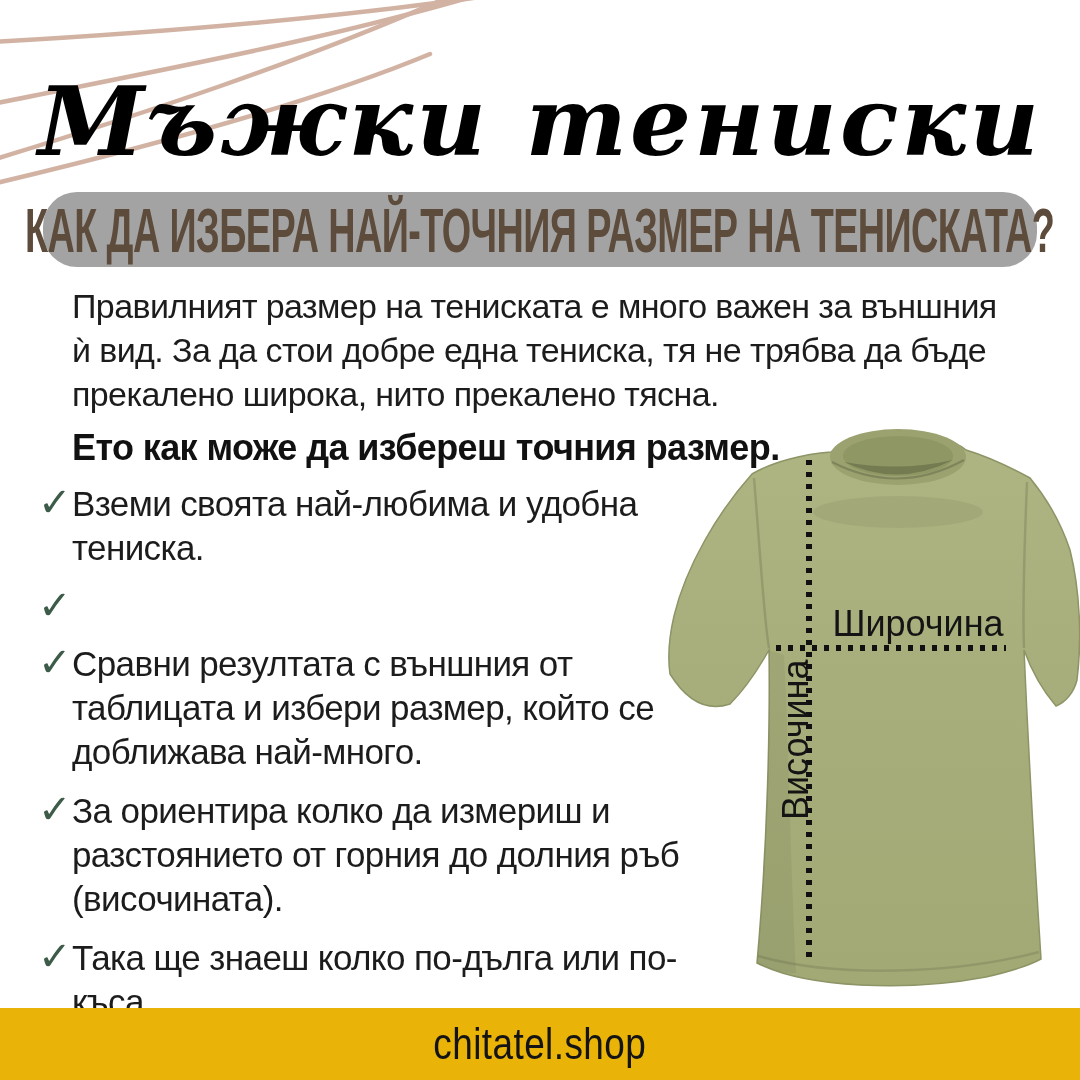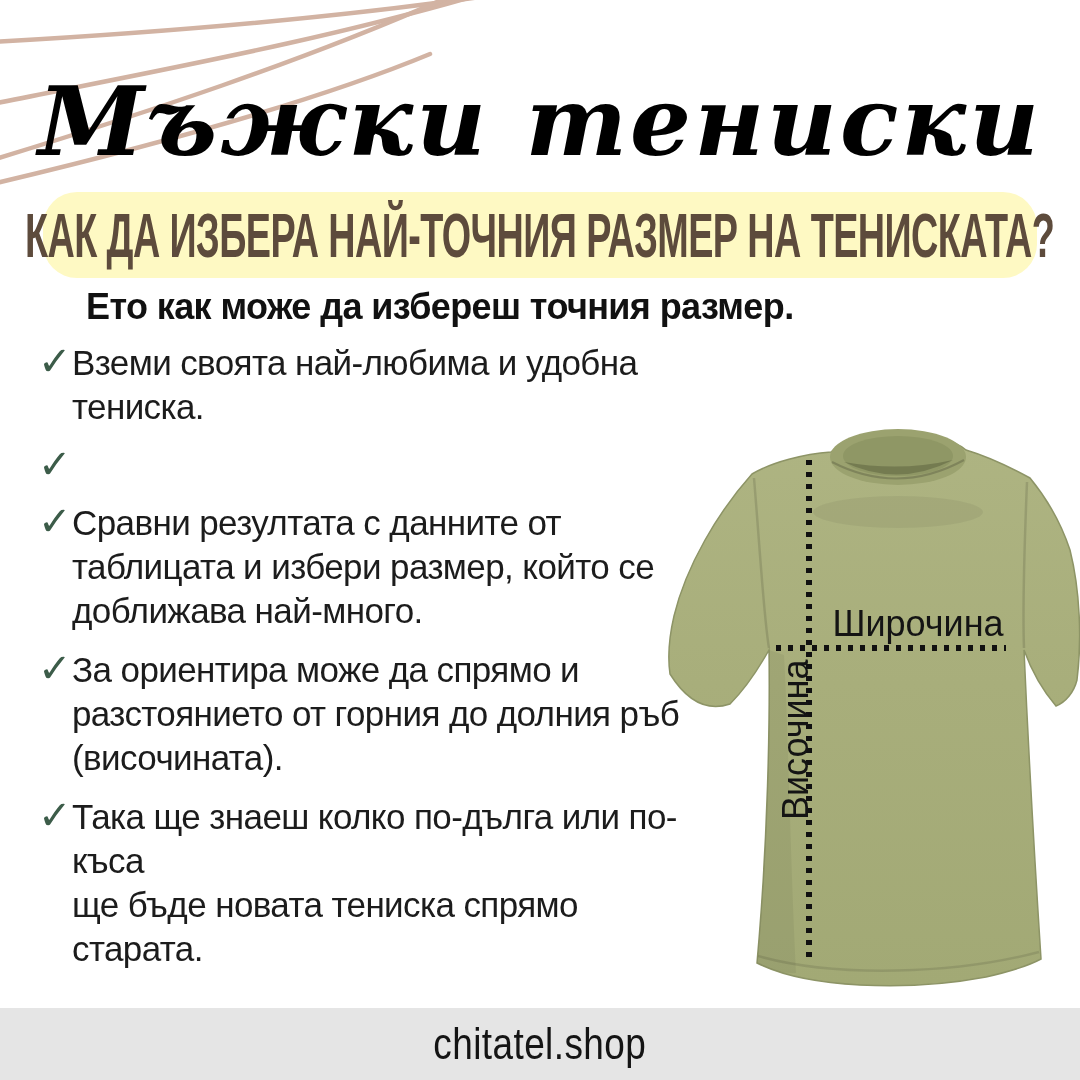--- a/index.html
+++ b/index.html
@@ -11,55 +11,55 @@
   
   .decor{position:absolute;left:0;top:0;z-index:1;}
   
   .title{
     position:absolute;left:0;top:72px;width:1080px;margin:0;z-index:2;
     text-align:center;font-family:"DejaVu Serif",serif;font-style:italic;font-weight:700;
     font-size:96px;line-height:1.05;letter-spacing:3px;color:#000000;
   }
   
   .banner{
-    position:absolute;left:43px;top:192px;width:994px;height:86px;z-index:2;
-    background:#fef9c3;border-radius:34px;
+    position:absolute;left:43px;top:192px;width:994px;height:75px;z-index:2;
+    background:#a3a3a3;border-radius:34px;
     display:flex;align-items:center;justify-content:center;
   }
   .banner-text{
     white-space:nowrap;font-weight:700;font-size:63px;letter-spacing:-1px;
     color:#5d4b3c;transform:scaleX(0.60);transform-origin:center;
   }
   
   .content{position:absolute;left:38px;top:284px;width:980px;z-index:2;color:#1c1c1c;}
   .intro{
     margin:0 0 9px 34px;width:940px;font-size:34px;line-height:44px;
     letter-spacing:-0.6px;white-space:pre-line;
   }
   .subtitle{
-    margin:0 0 11px 48px;font-size:36px;line-height:46px;font-weight:700;
+    margin:0 0 11px 34px;font-size:36px;line-height:46px;font-weight:700;
     letter-spacing:-0.6px;color:#111;
   }
   .checklist{list-style:none;margin:0;padding:0;}
   .check-item{display:flex;align-items:flex-start;margin:0 0 15px 0;}
   .check{
     flex:0 0 34px;margin-top:-2px;font-size:40px;line-height:44px;color:#3c5c49;
     font-family:"DejaVu Sans",sans-serif;
   }
   .check-text{
     font-size:35px;line-height:44px;letter-spacing:-0.6px;white-space:pre-line;
     max-width:620px;
   }
   
   .tshirt{position:absolute;left:656px;top:420px;z-index:1;}
   .measure-label{font-family:"Liberation Sans",sans-serif;fill:#141414;}
   
   .footer{
     position:absolute;left:0;bottom:0;width:1080px;height:72px;z-index:3;
-    background:#e5e5e5;display:flex;align-items:center;justify-content:center;
+    background:#eab308;display:flex;align-items:center;justify-content:center;
   }
   .footer-text{
     font-size:44px;color:#141414;letter-spacing:0.5px;
     transform:scaleX(0.84);transform-origin:center;
   }
 </style>
 </head>
 <body>
 
 <div class="canvas">
@@ -73,38 +73,41 @@
     </g>
   </svg>
 
   <h1 class="title">Мъжки тениски</h1>
 
   <div class="banner">
     <span class="banner-text">КАК ДА ИЗБЕРА НАЙ-ТОЧНИЯ РАЗМЕР НА ТЕНИСКАТА?</span>
   </div>
 
   <div class="content">
+    <p class="intro">Правилният размер на тениската е много важен за външния
+ѝ вид. За да стои добре една тениска, тя не трябва да бъде
+прекалено широка, нито прекалено тясна.</p>
     <p class="subtitle">Ето как може да избереш точния размер.</p>
     <ul class="checklist">
       <li class="check-item">
         <span class="check">✓</span>
         <span class="check-text">Вземи своята най-любима и удобна тениска.</span>
       </li>
       <li class="check-item">
         <span class="check">✓</span>
       </li>
       <li class="check-item">
         <span class="check">✓</span>
-        <span class="check-text">Сравни резултата с данните от
+        <span class="check-text">Сравни резултата с външния от
 таблицата и избери размер, който се
 доближава най-много.</span>
       </li>
       <li class="check-item">
         <span class="check">✓</span>
-        <span class="check-text">За ориентира може да спрямо и
+        <span class="check-text">За ориентира колко да измериш и
 разстоянието от горния до долния ръб
 (височината).</span>
       </li>
       <li class="check-item">
         <span class="check">✓</span>
         <span class="check-text">Така ще знаеш колко по-дълга или по-къса
 ще бъде новата тениска спрямо старата.</span>
       </li>
     </ul>
   </div>

